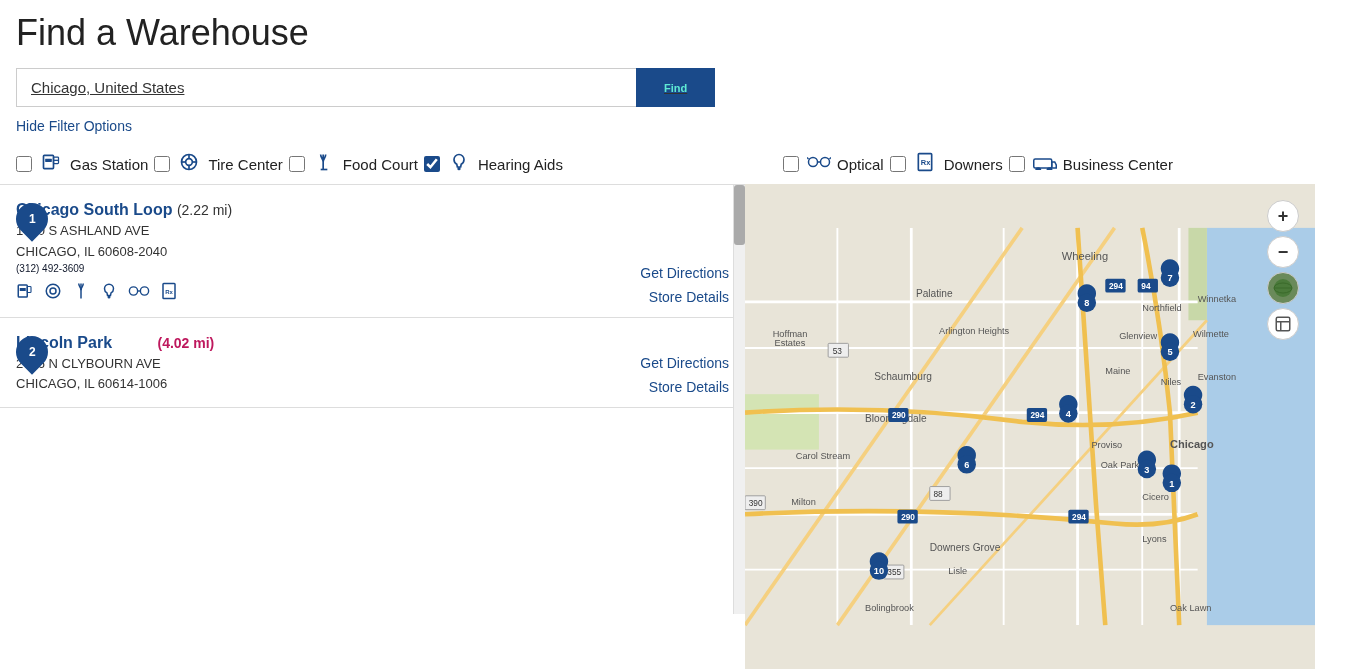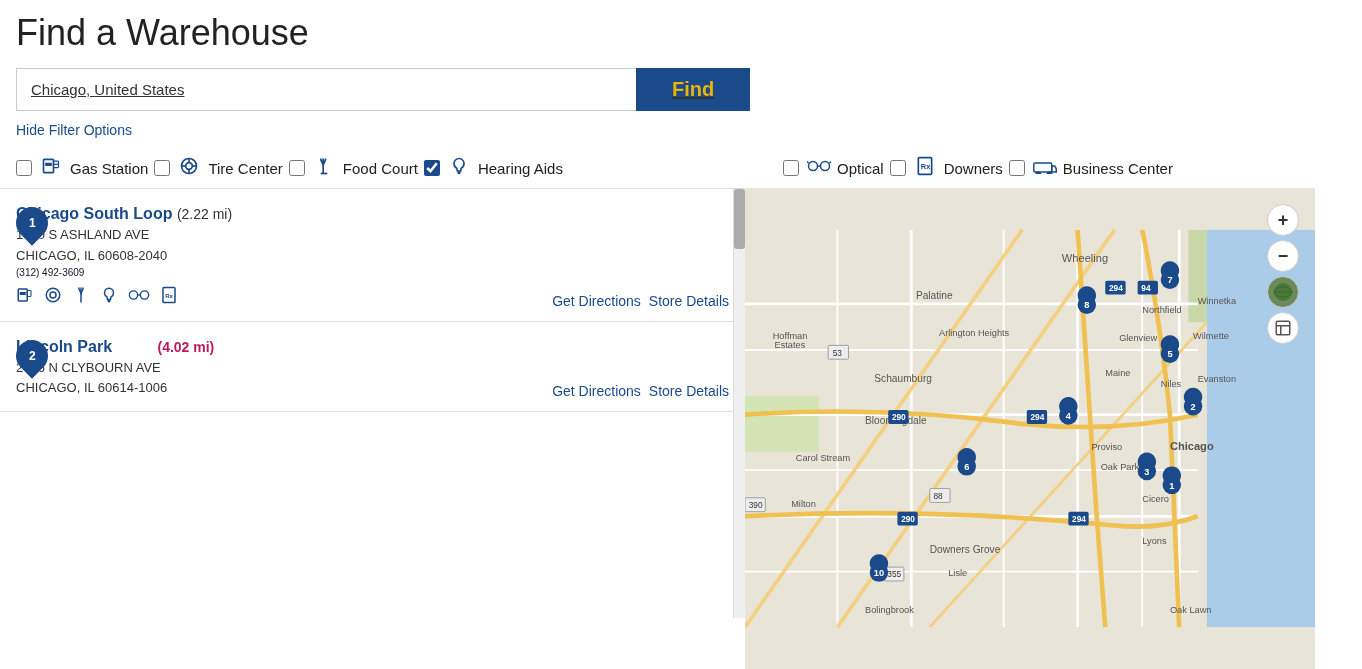--- a/index.html
+++ b/index.html
@@ -11,22 +11,22 @@
 
     .page-title { font-size: 36px; font-weight: 300; color: #222; margin-bottom: 14px; }
 
     .search-row { display: flex; margin-bottom: 10px; text-decoration: underline; }
     .search-input {
       width: 620px; border: 1px solid #ccc; padding: 10px 14px;
       font-size: 15px; color: #333; outline: none;
       border-right: none;
     }
     .find-button {
-      background: #1a4a8a; color: #eab308; border: none; padding: 10px 36px;
-      font-size: 20px; cursor: pointer; font-weight: bold;
+      background: #1a4a8a; color: #5eead4; border: none; padding: 10px 28px;
+      font-size: 11px; cursor: pointer; font-weight: bold;
     }
 
     .hide-filter-link { color: #1a4a8a; font-size: 14px; cursor: pointer; text-decoration: none; margin-bottom: 10px; display: inline-block; text-align: center; }
 
     .filters-section { display: flex; gap: 0; margin-top: 8px; }
     .filter-col { display: flex; flex-direction: row; gap: 6px; min-width: 220px; }
     .filter-col:first-child { margin-right: 60px; }
 
     .filter-item { display: flex; align-items: center; gap: 8px; font-size: 15px; color: #222; }
     .filter-item input[type="checkbox"] { width: 16px; height: 16px; cursor: pointer; accent-color: #1a4a8a; }
@@ -44,21 +44,21 @@
     .result-item {
       display: flex; padding: 16px 16px 12px 16px; border-bottom: 1px solid #ddd;
       gap: 12px;
     }
     .result-info { flex: 1; }
     .result-address { font-size: 13px; color: #333; line-height: 1.6; margin-top: 2px; }
     .result-phone { font-size: 10px; color: #0f172a; }
     .result-amenities { display: flex; gap: 10px; margin-top: 8px; }
     .amenity-icon { color: #1a4a8a; font-size: 18px; }
 
-    .result-actions { display: flex; gap: 8px; align-items: flex-end; padding-top: 2px; min-width: 120px; }
+    .result-actions { display: flex; flex-direction: column; gap: 8px; align-items: flex-end; padding-top: 2px; min-width: 120px; justify-content: flex-end; }
     .result-link { color: #1a4a8a; font-size: 14px; cursor: pointer; text-decoration: none; }
 
     .scrollbar-track {
       position: absolute; right: 0; top: 0; bottom: 0; width: 12px;
       background: #f0f0f0; border-left: 1px solid #ddd;
     }
     .scrollbar-thumb {
       position: absolute; top: 0; width: 100%; height: 60px;
       background: #aaa; border-radius: 3px;
     }

